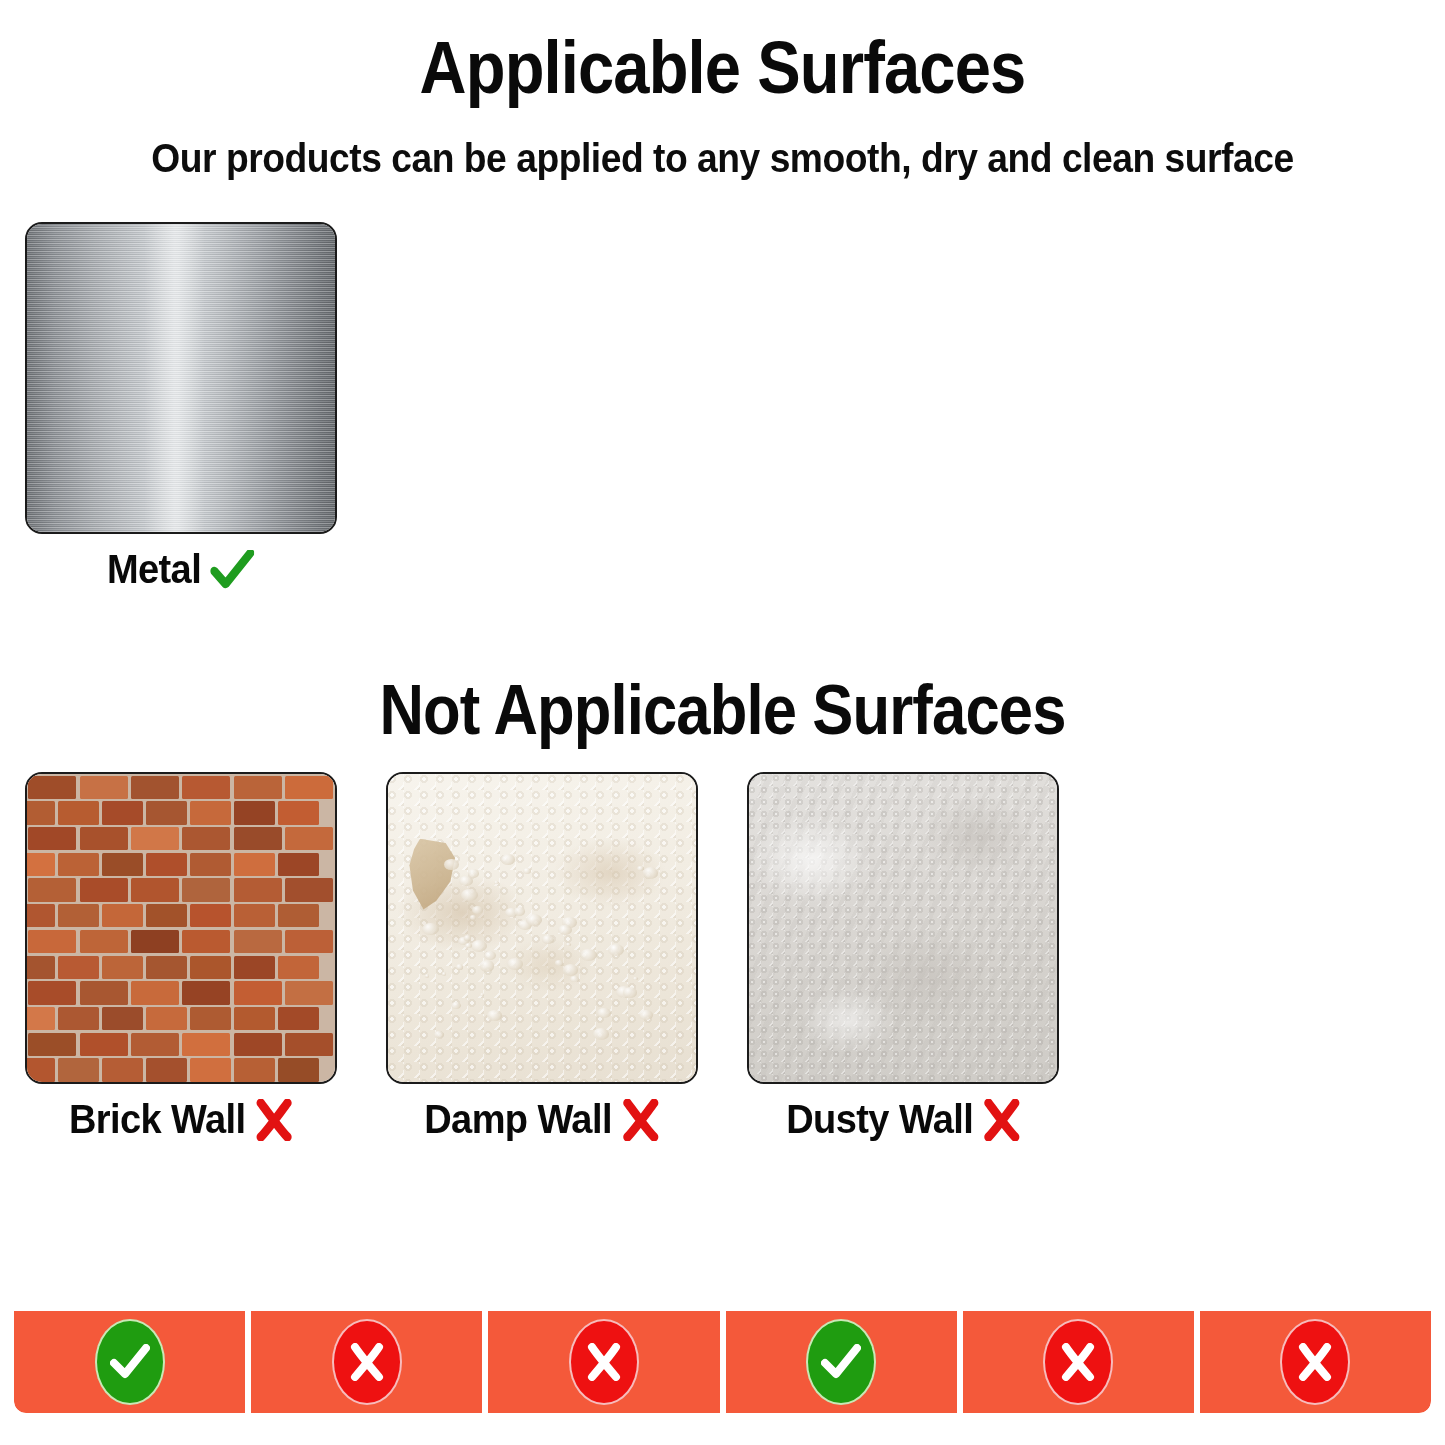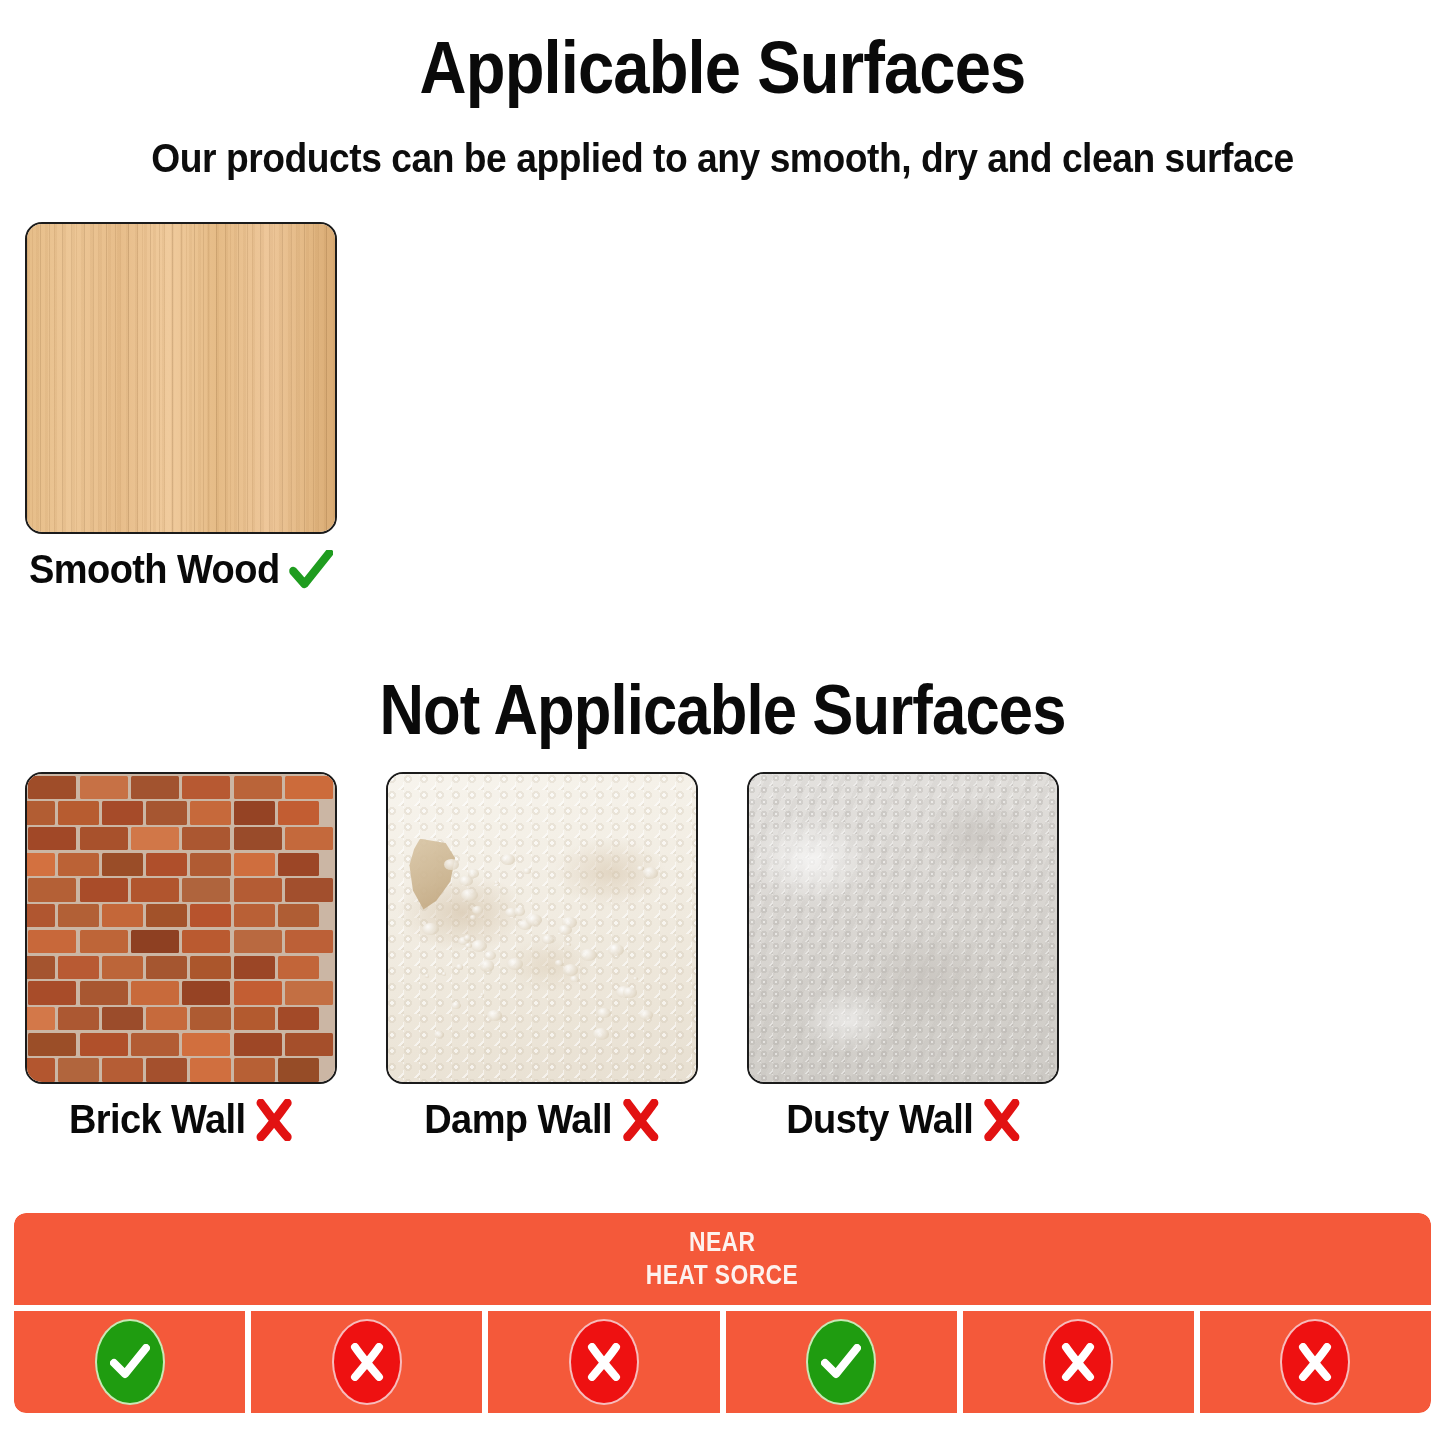--- a/index.html
+++ b/index.html
@@ -247,35 +247,37 @@
 <body>
 
 <div class="page">
 
   <div class="h1" id="title-main">Applicable Surfaces</div>
   <div id="subtitle">Our products can be applied to any smooth, dry and clean surface</div>
 
   <div class="grid" id="applicable-grid" style="top:222px;">
 
 
-
-
     <div class="cellwrap">
       <div class="tile">
-        <div class="art wood"></div>
+        <div class="art metal">
+            <div class="sheen"></div>
+          </div>
       </div>
       <div class="caption">
-        <span>Smooth Wood</span>
+        <span>Metal</span>
         <span class="mark ok">
           <svg class="check-svg" viewBox="0 0 46 40">
               <path d="M4 21 L16 34 L42 3" stroke="#1f9c1f" stroke-width="8.5" fill="none" stroke-linecap="round" stroke-linejoin="round"></path>
             </svg>
         </span>
       </div>
     </div>
+
+
   </div>
 
   <div class="h1" id="title-not">Not Applicable Surfaces</div>
 
   <div class="grid" id="not-applicable-grid" style="top:772px;">
 
     <div class="cellwrap">
       <div class="tile">
         <div class="art brick" id="brick-art">
             <div class="row" style="top: 0%; margin-left: 0%;">
@@ -466,26 +468,20 @@
               <path d="M6 4 C14 14, 26 30, 34 38 M34 4 C26 14, 14 30, 6 38" stroke="#e21212" stroke-width="9" fill="none" stroke-linecap="round"></path>
             </svg>
         </span>
       </div>
     </div>
   </div>
 
   <div id="spec-table">
 
     <div class="trow thead">
-      <div class="tcell">
-        <span>
-          <span>NEAR</span><br>
-          <span>HEAT SORCE</span>
-        </span>
-      </div>
     </div>
 
     <div class="trow tbody">
       <div class="tcell">
         <div class="badge yes">
           <svg width="40" height="36" viewBox="0 0 40 36">
               <path d="M4 19 L15 30 L36 4" stroke="#ffffff" stroke-width="8" fill="none" stroke-linecap="round" stroke-linejoin="round"></path>
             </svg>
         </div>
       </div>

